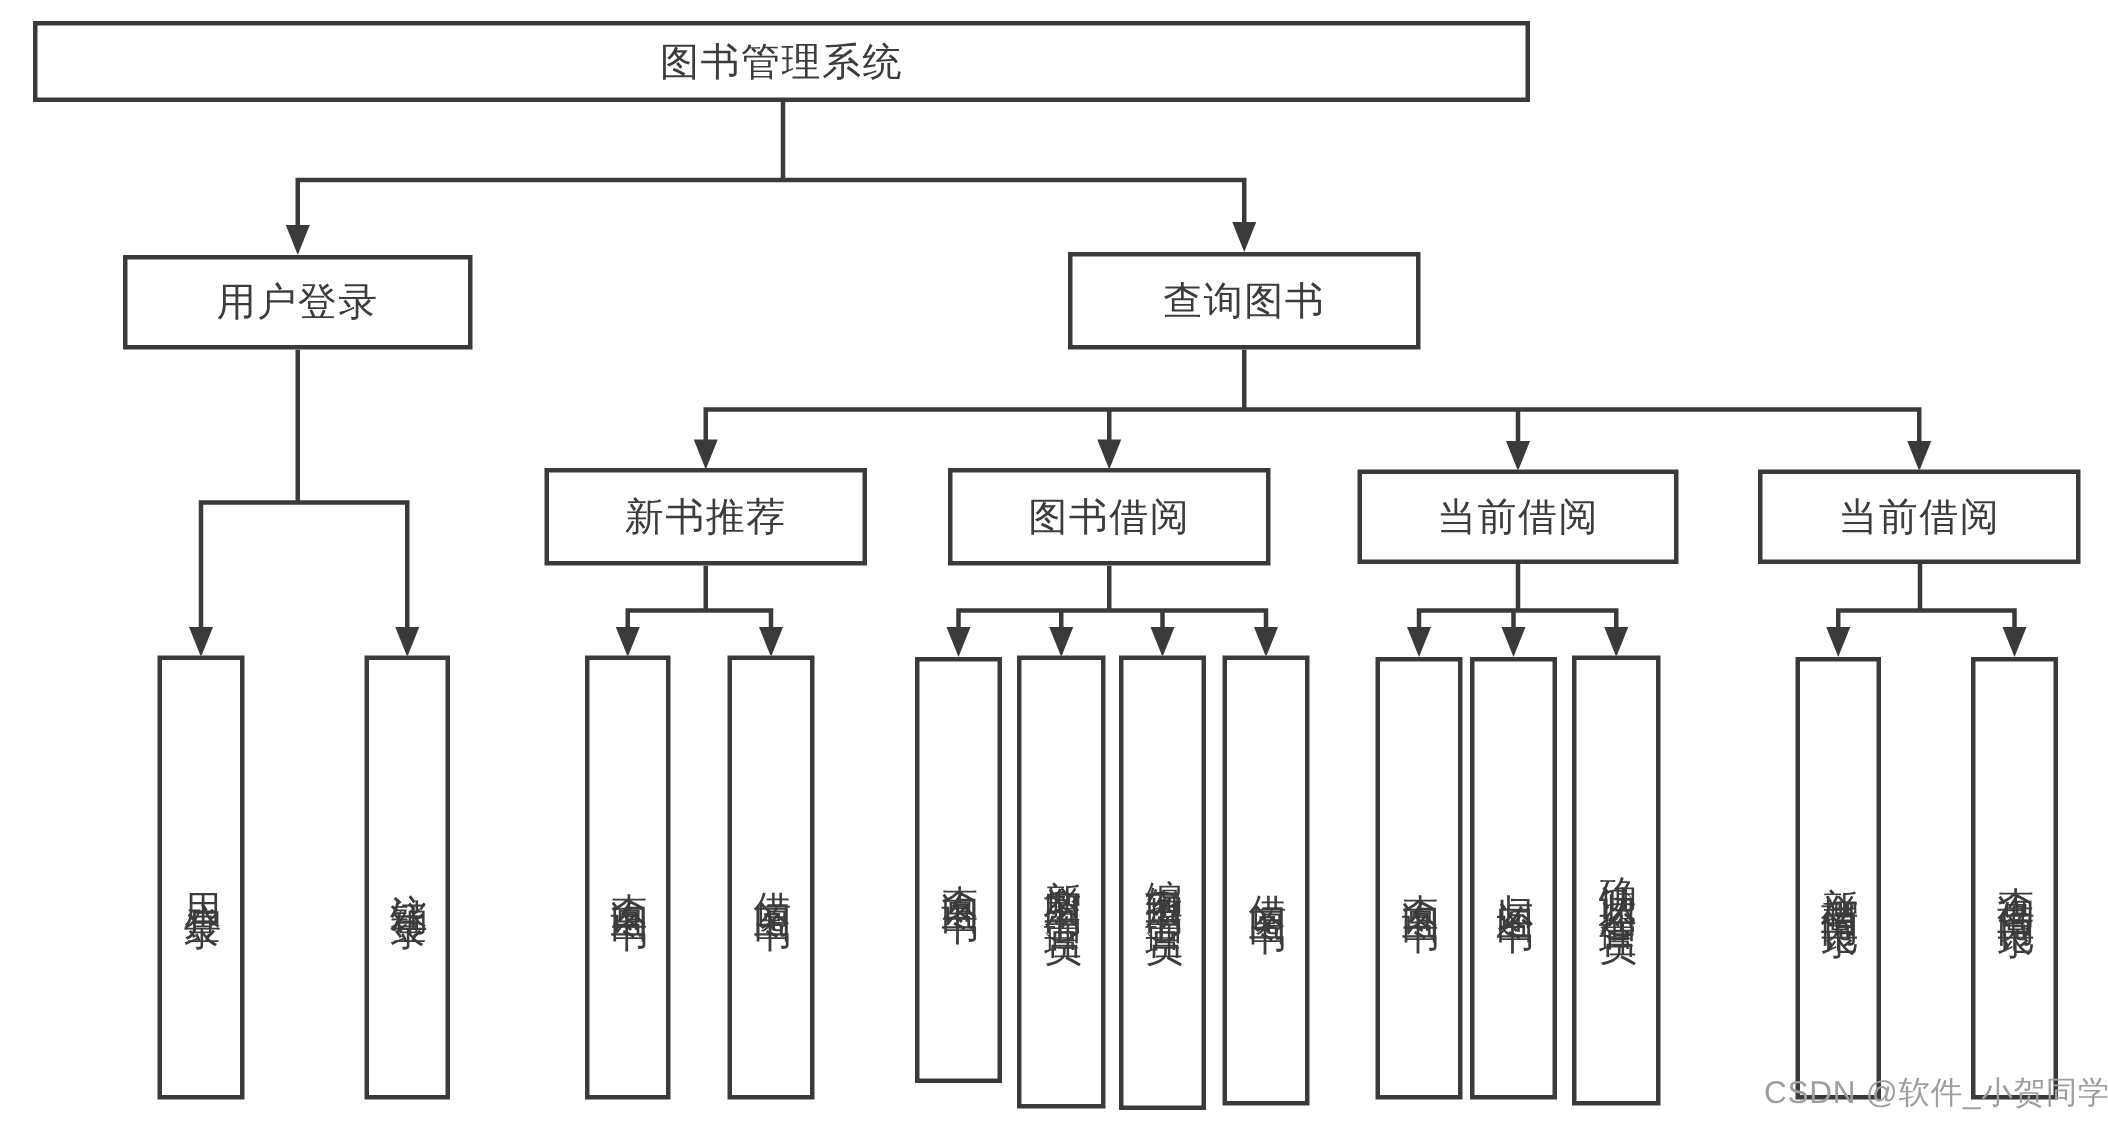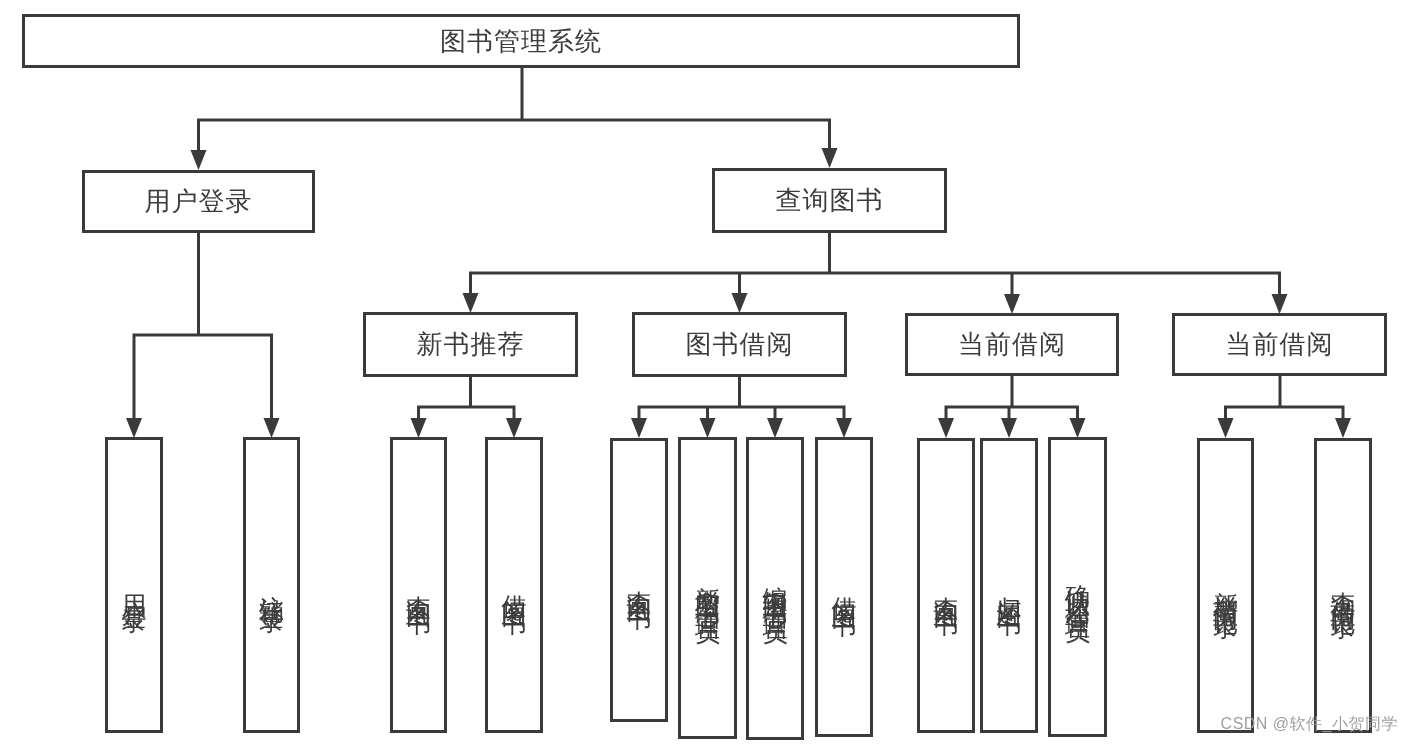--- a/index.html
+++ b/index.html
@@ -25,21 +25,21 @@
     display:flex;align-items:center;justify-content:center;
     z-index:2;
   }
   .leaf span{
     writing-mode:vertical-rl;text-orientation:mixed;
     font-size:25px;letter-spacing:5px;line-height:1;
     color:#3c3c3c;white-space:nowrap;
   }
   .watermark{
     position:absolute;left:1176px;top:714px;width:222px;
-    text-align:right;font-size:16px;letter-spacing:0.5px;
+    text-align:left;font-size:21px;letter-spacing:0.5px;
     color:#9e9e9e;z-index:3;white-space:nowrap;
   }
 </style>
 </head>
 <body>
 
 <div class="canvas">
 
   <svg class="connectors" viewBox="0 0 1405 747" xmlns="http://www.w3.org/2000/svg">
     <g stroke="#3a3a3a" stroke-width="3" fill="none">

